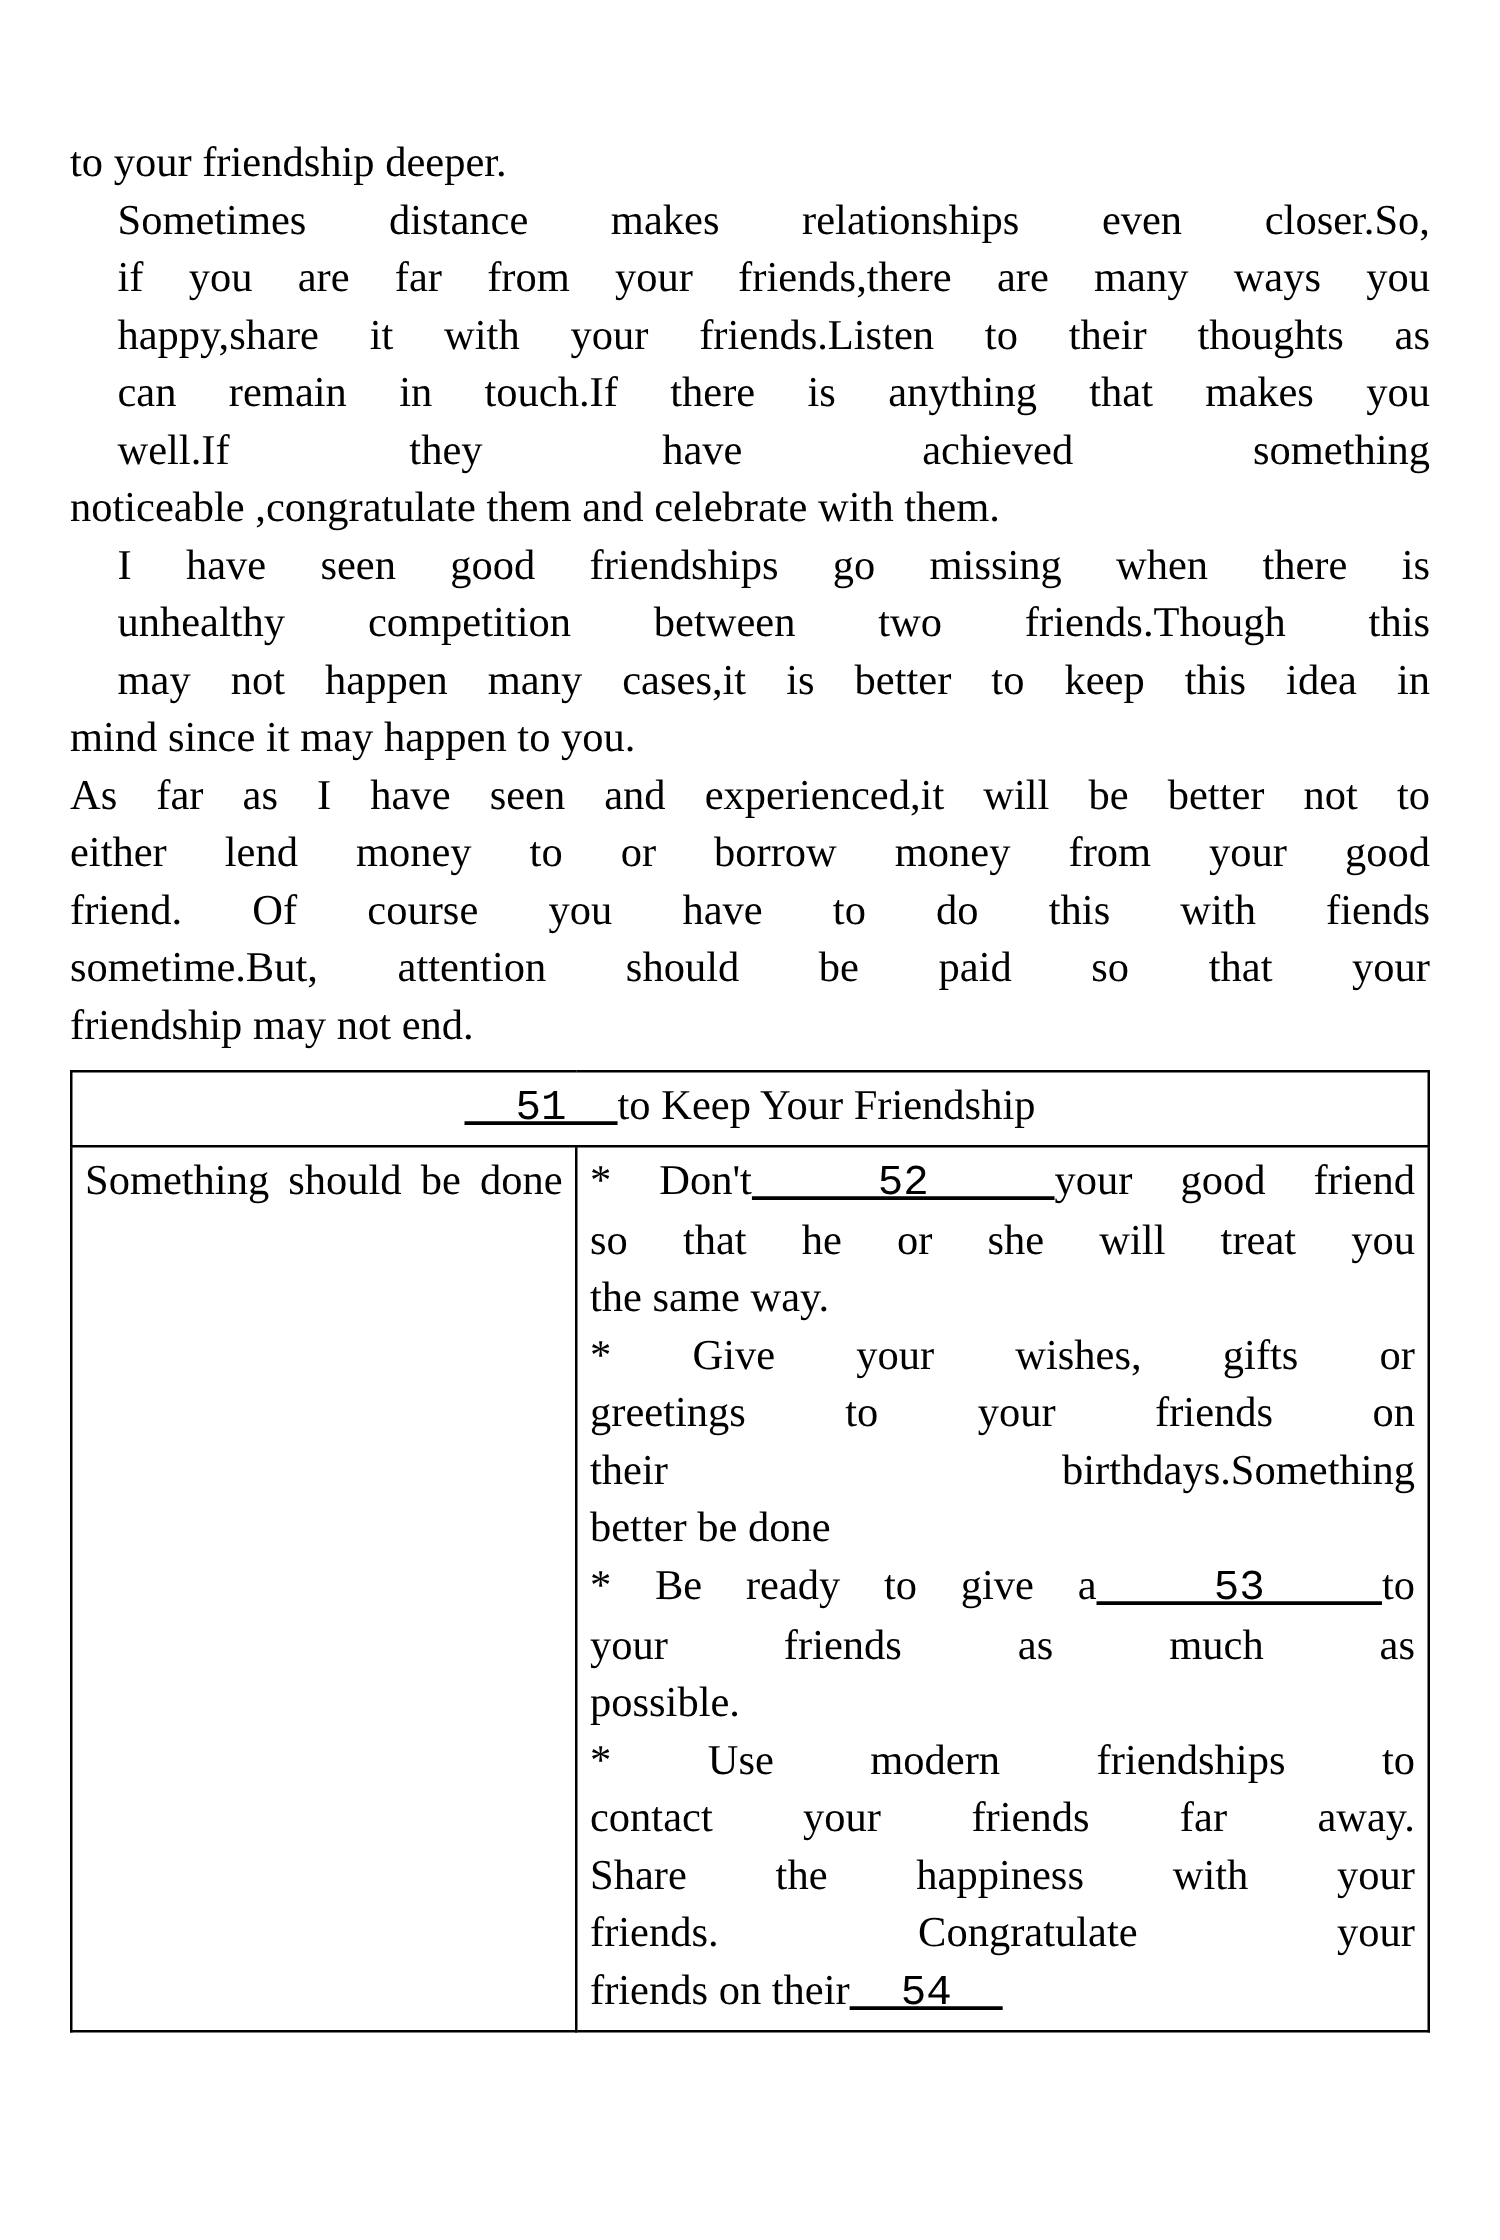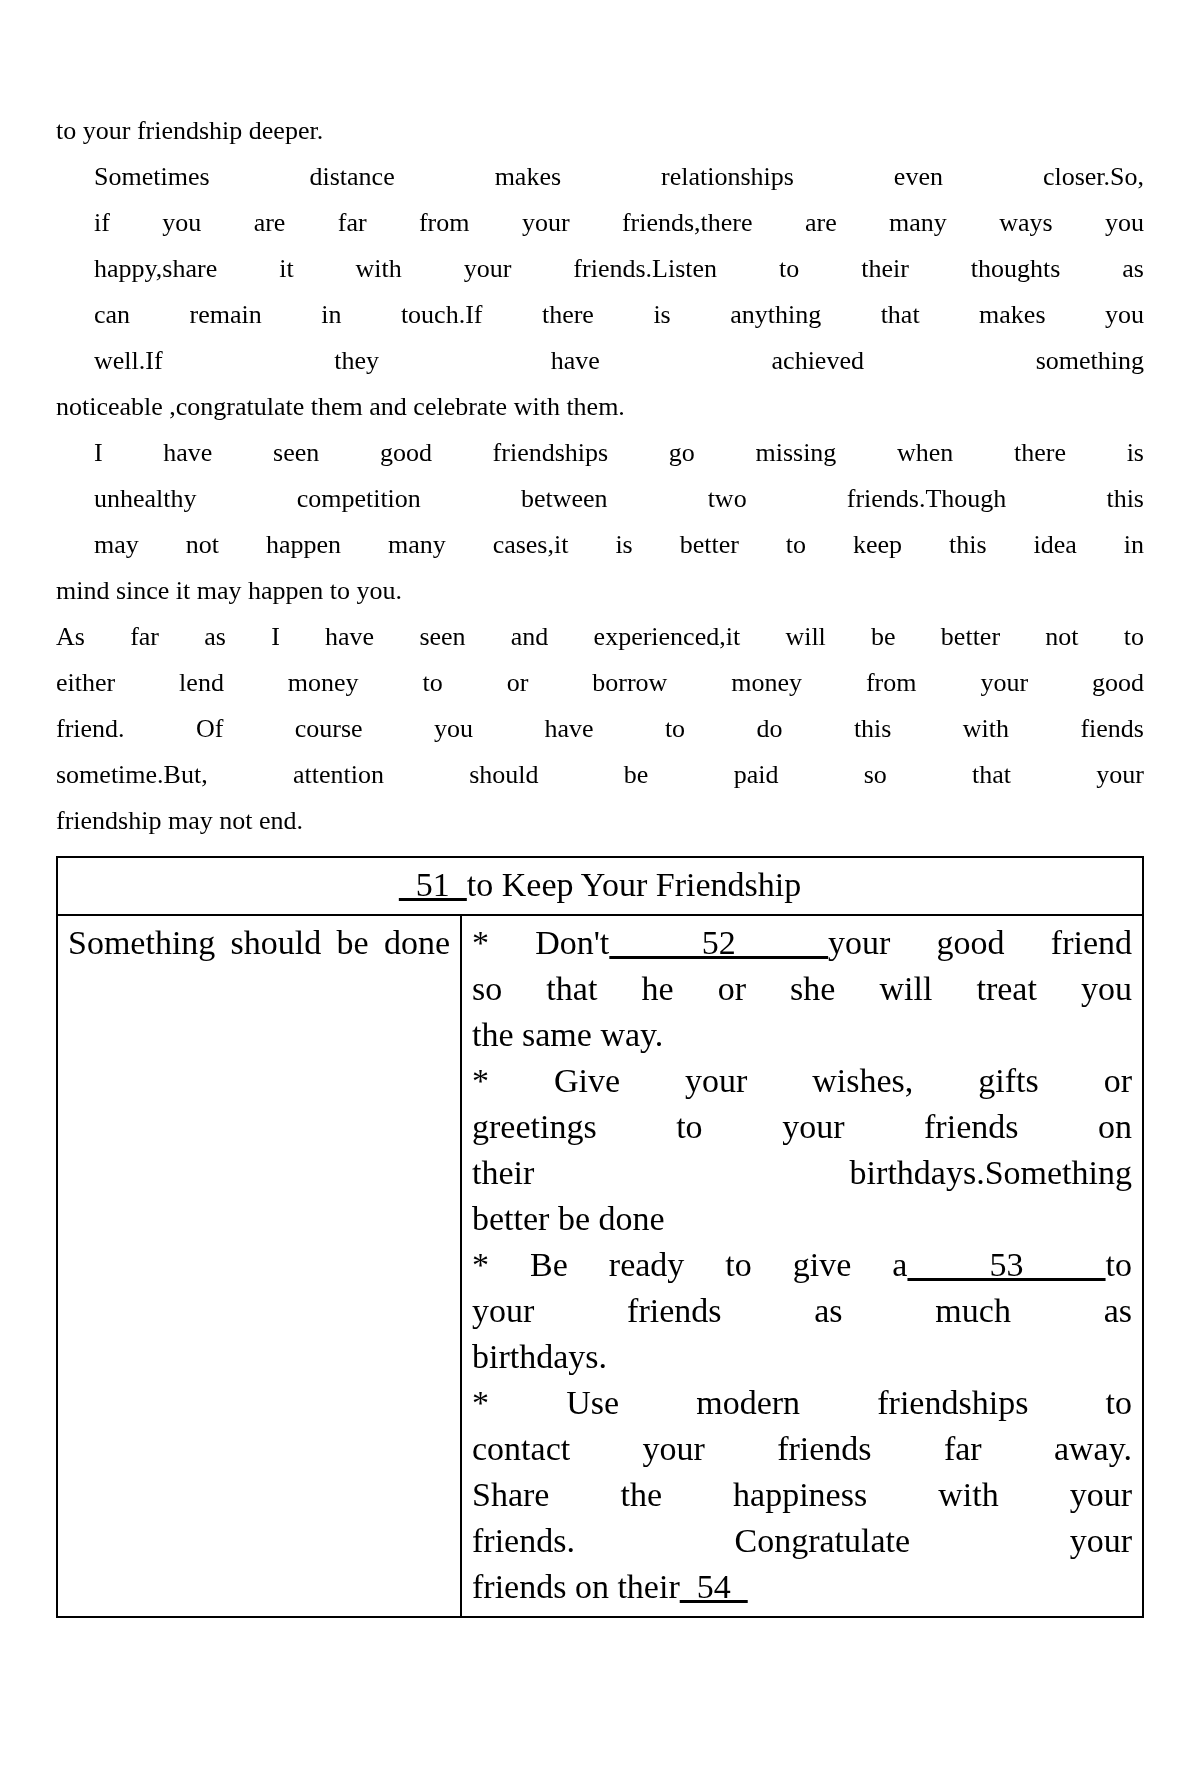--- a/index.html
+++ b/index.html
@@ -14,21 +14,21 @@
     color: #000000;
   }
   .page {
     position: relative;
     width: 1200px;
     height: 1792px;
     box-sizing: border-box;
     padding: 108px 56px 0 56px;
   }
   .body-text {
-    font-size: 26px;
+    font-size: 34px;
     line-height: 46px;
     text-align: justify;
     text-justify: inter-word;
   }
   .para {
     margin: 0;
     text-align: justify;
     text-align-last: left;
   }
   .para.indent {
@@ -71,20 +71,21 @@
     text-align-last: left;
   }
   .just-line {
     display: block;
     text-align: justify;
     text-align-last: justify;
   }
   .blank {
     text-decoration: underline;
     white-space: pre;
+    font-family: Liberation Mono, monospace;
   }
   .overflow-clip {
     overflow: hidden;
   }
 </style>
 </head>
 <body>
 
 <div class="page">
 
@@ -150,21 +151,21 @@
             <span class="just-line">greetings to your friends on</span>
             <span class="just-line">their birthdays.Something</span>
             <span>better be done</span>
           </div>
 
           <div>
             <span class="just-line">
               <span>* Be ready to give a</span><span class="blank">  53  </span><span>to</span>
             </span>
             <span class="just-line">your friends as much as</span>
-            <span>birthdays.</span>
+            <span>possible.</span>
           </div>
 
           <div>
             <span class="just-line">* Use modern friendships to</span>
             <span class="just-line">contact your friends far away.</span>
             <span class="just-line">Share the happiness with your</span>
             <span class="just-line">friends. Congratulate your</span>
             <span>
               <span>friends on their</span><span class="blank">  54  </span>
             </span>

